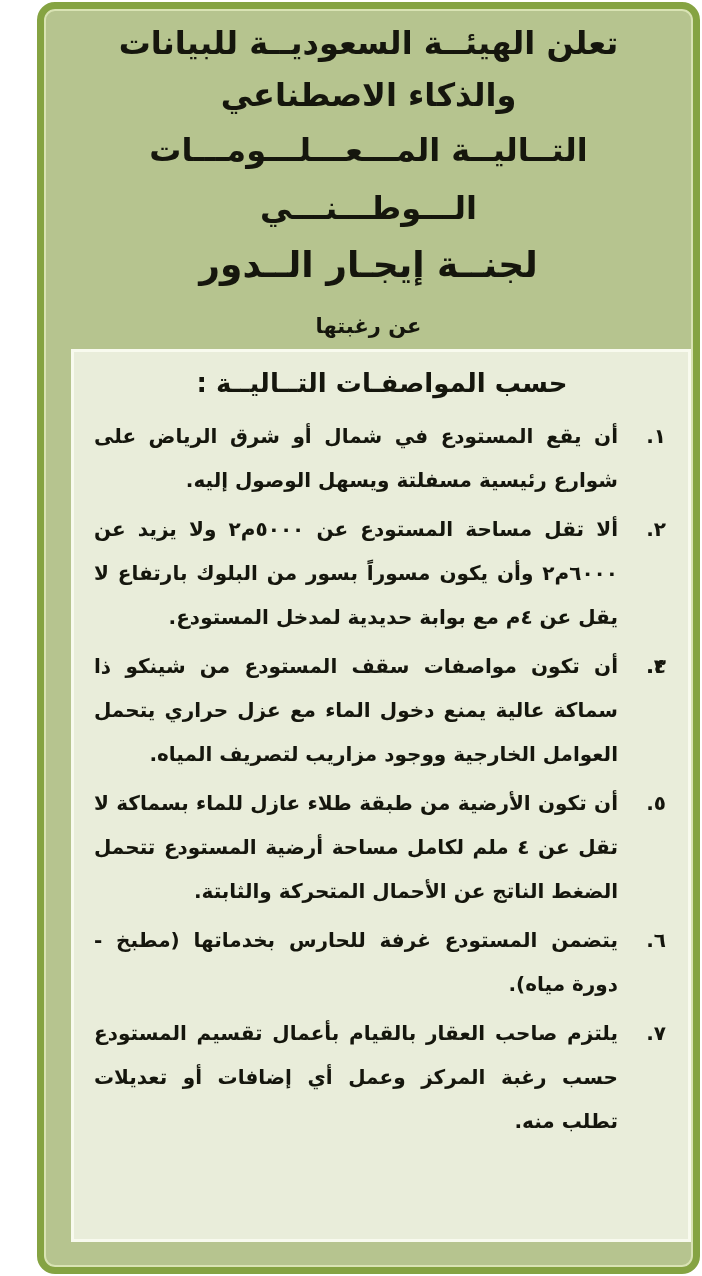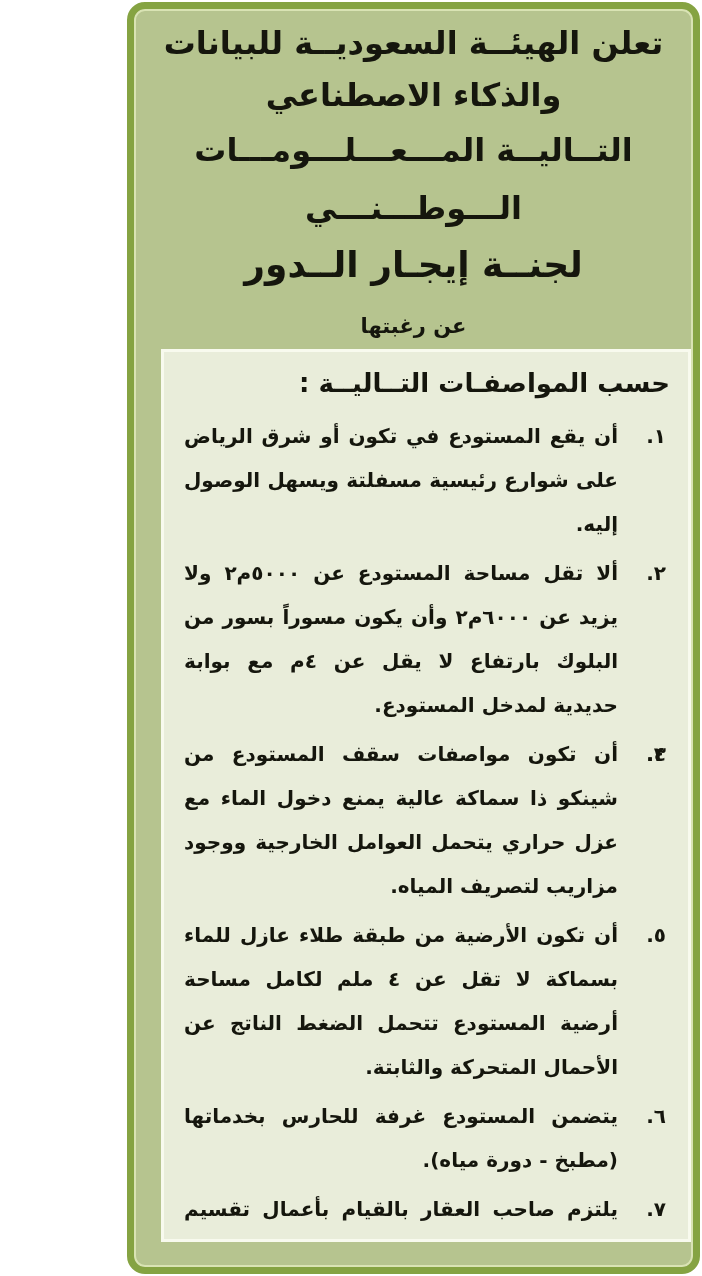--- a/index.html
+++ b/index.html
@@ -5,21 +5,21 @@
   html, body {
     margin: 0;
     padding: 0;
     background: #ffffff;
     width: 702px;
     height: 1276px;
     overflow: hidden;
   }
   .page {
     box-sizing: border-box;
-    width: 573px;
+    width: 663px;
     height: 1272px;
     margin: 2px;
     direction: rtl;
     background: #b6c48f;
     border: 7px solid #85a342;
     border-radius: 18px;
     box-shadow: inset 0 0 0 2px #d9e3b4;
     overflow: hidden;
     font-family: "DejaVu Sans", sans-serif;
     color: #15160d;
@@ -37,21 +37,21 @@
   .specs-box {
     box-sizing: border-box;
     background: #e9edda;
     border: 3px solid #f8faee;
     margin: 4px 2px 0 27px;
     height: 893px;
     padding: 8px 18px 4px 20px;
     overflow: hidden;
   }
   .specs-heading {
-    text-align: right;
+    text-align: center;
     font-size: 26px;
     line-height: 46px;
     margin-bottom: 8px;
   }
   .spec-item {
     position: relative;
     padding-right: 52px;
     font-size: 20px;
     line-height: 44px;
     text-align: justify;
@@ -73,21 +73,21 @@
     <div class="t2">التــاليــة المـــعـــلـــومـــات الـــوطـــنـــي</div>
     <div class="t3">لجنــة إيجـار الــدور</div>
     <div class="t4">عن رغبتها</div>
   </div>
 
   <div class="specs-box">
     <div class="specs-heading">حسب المواصفـات التــاليــة :</div>
 
     <div class="spec-item">
       <span class="num">١.</span>
-      <span>أن يقع المستودع في تكون أو شرق الرياض على شوارع رئيسية مسفلتة ويسهل الوصول إليه.</span>
+      <span>أن يقع المستودع في شمال أو شرق الرياض على شوارع رئيسية مسفلتة ويسهل الوصول إليه.</span>
     </div>
     <div class="spec-item">
       <span class="num">٢.</span>
       <span>ألا تقل مساحة المستودع عن ٥٠٠٠م٢ ولا يزيد عن ٦٠٠٠م٢ وأن يكون مسوراً بسور من البلوك بارتفاع لا يقل عن ٤م مع بوابة حديدية لمدخل المستودع.</span>
     </div>
     <div class="spec-item">
       <span class="num">٣.</span>
     </div>
     <div class="spec-item">
       <span class="num">٤.</span>

